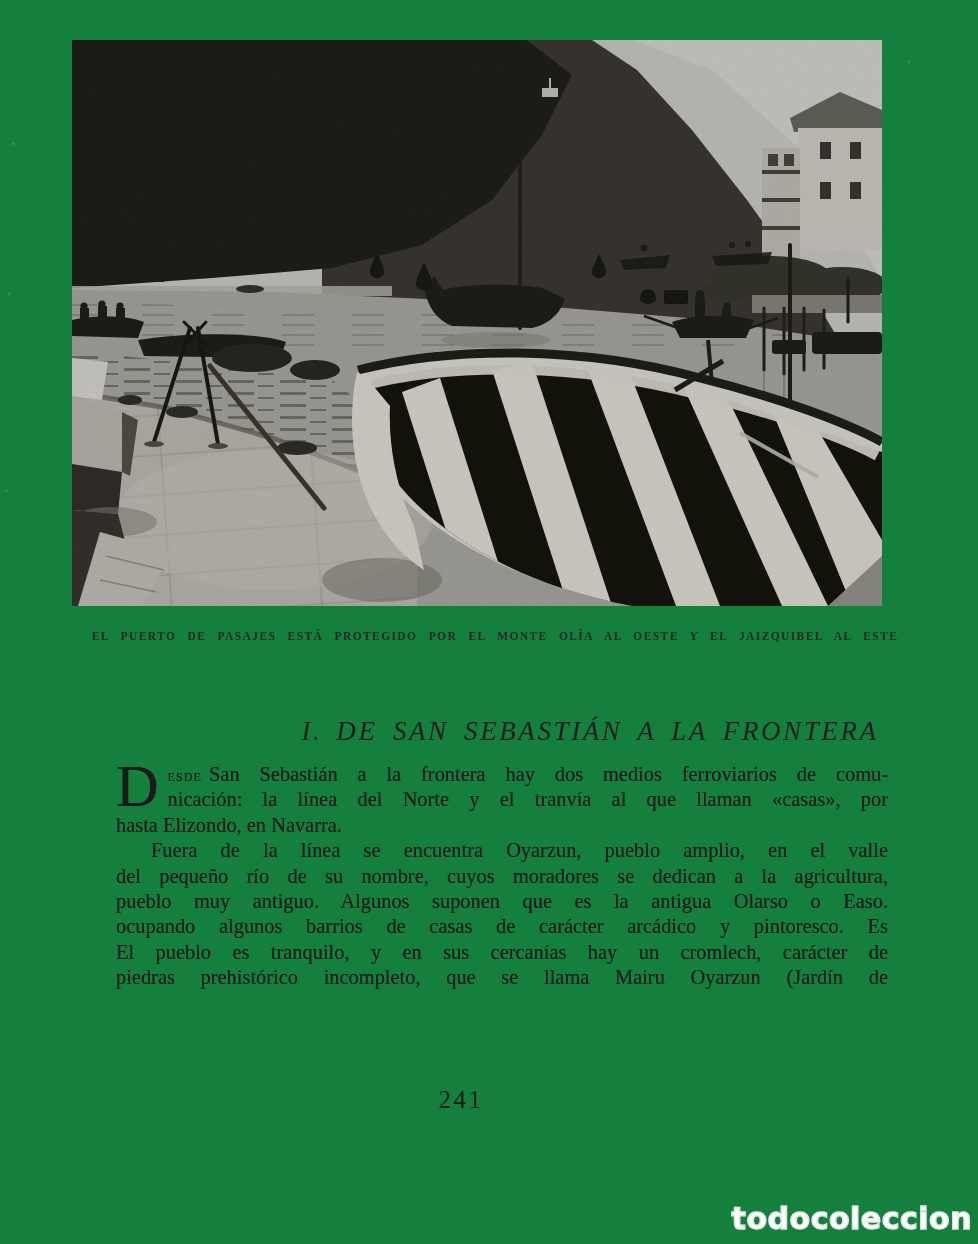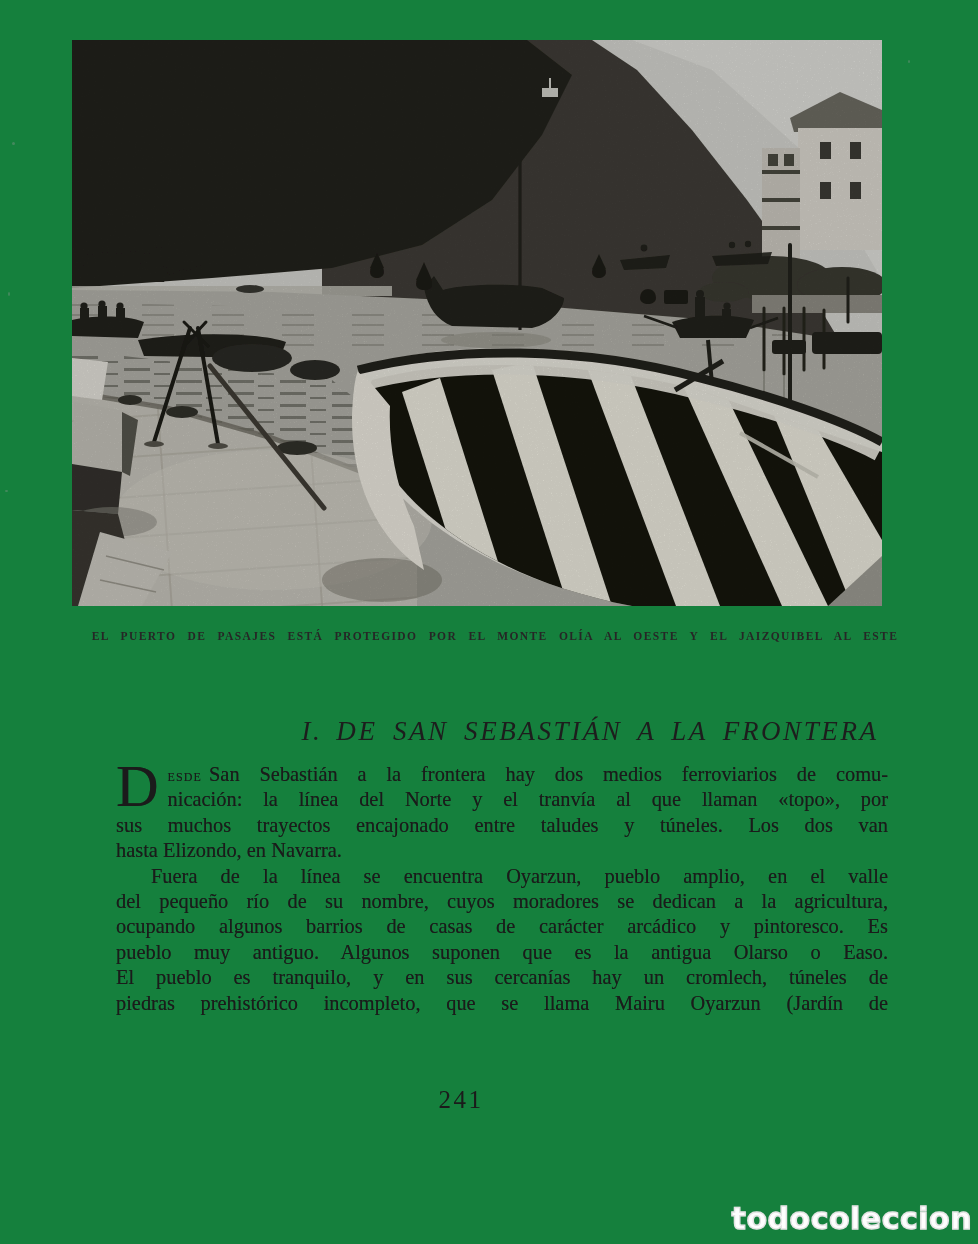--- a/index.html
+++ b/index.html
@@ -260,30 +260,29 @@
   </figure>
 
   <div class="caption">EL PUERTO DE PASAJES ESTÁ PROTEGIDO POR EL MONTE OLÍA AL OESTE Y EL JAIZQUIBEL AL ESTE</div>
 
   <h2 class="heading"><span class="num">I.</span><span>DE SAN SEBASTIÁN A LA FRONTERA</span></h2>
 
   <div class="body-col">
     <div class="para p1">
       <span class="dropcap">D</span>
       <div class="line j"><span class="sc">ESDE</span><span>San Sebastián a la frontera hay dos medios ferroviarios de comu-</span></div>
-      <div class="line j">nicación: la línea del Norte y el tranvía al que llaman «topo», por</div>
-      <div class="line j">sus muchos trayectos encajonado entre taludes y túneles. Los dos van</div>
+      <div class="line j">nicación: la línea del Norte y el tranvía al que llaman «casas», por</div>
       <div class="line">hasta Elizondo, en Navarra.</div>
     </div>
     <div class="para p2">
       <div class="line j indent">Fuera de la línea se encuentra Oyarzun, pueblo amplio, en el valle</div>
       <div class="line j">del pequeño río de su nombre, cuyos moradores se dedican a la agricultura,</div>
+      <div class="line j">pueblo muy antiguo. Algunos suponen que es la antigua Olarso o Easo.</div>
       <div class="line j">ocupando algunos barrios de casas de carácter arcádico y pintoresco. Es</div>
-      <div class="line j">pueblo muy antiguo. Algunos suponen que es la antigua Olarso o Easo.</div>
-      <div class="line j">El pueblo es tranquilo, y en sus cercanías hay un cromlech, túneles de</div>
+      <div class="line j">El pueblo es tranquilo, y en sus cercanías hay un cromlech, carácter de</div>
       <div class="line j">piedras prehistórico incompleto, que se llama Mairu Oyarzun (Jardín de</div>
     </div>
   </div>
 
   <div class="pageno">241</div>
 
   <div class="watermark">todocoleccion</div>
 
   <div class="speck" style="left:12px;top:142px;width:3px;height:3px;"></div>
   <div class="speck" style="left:8px;top:292px;width:2px;height:4px;"></div>

